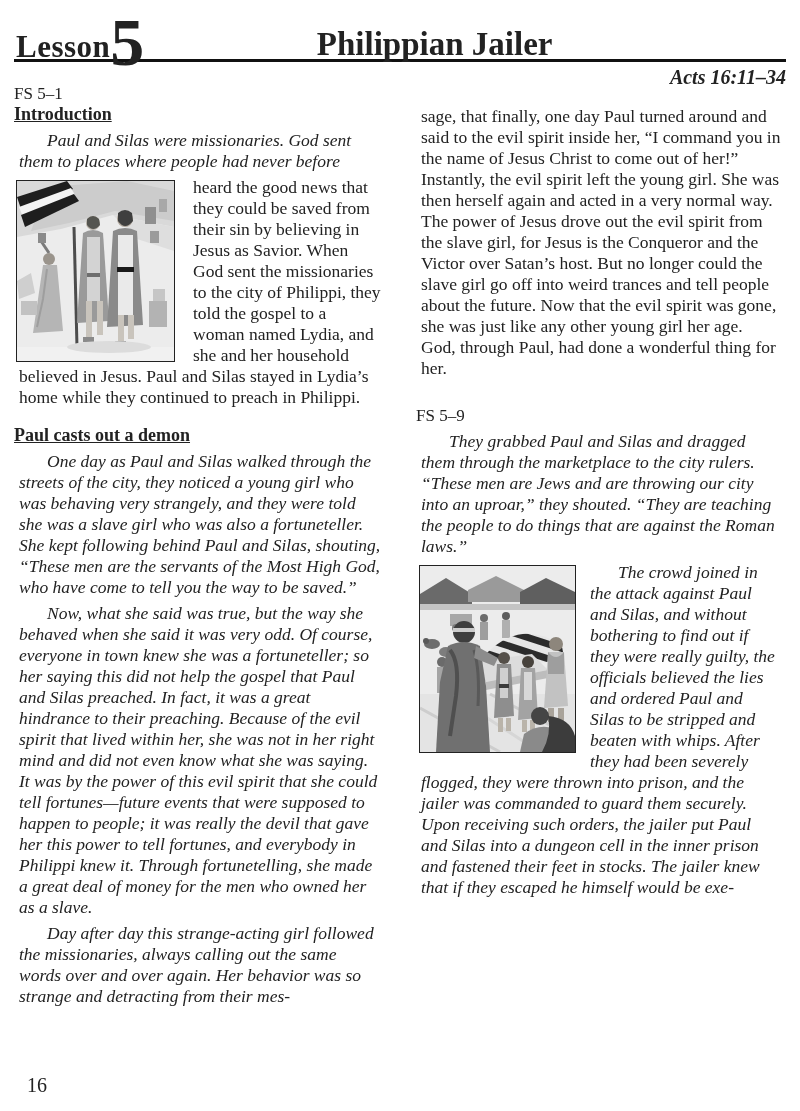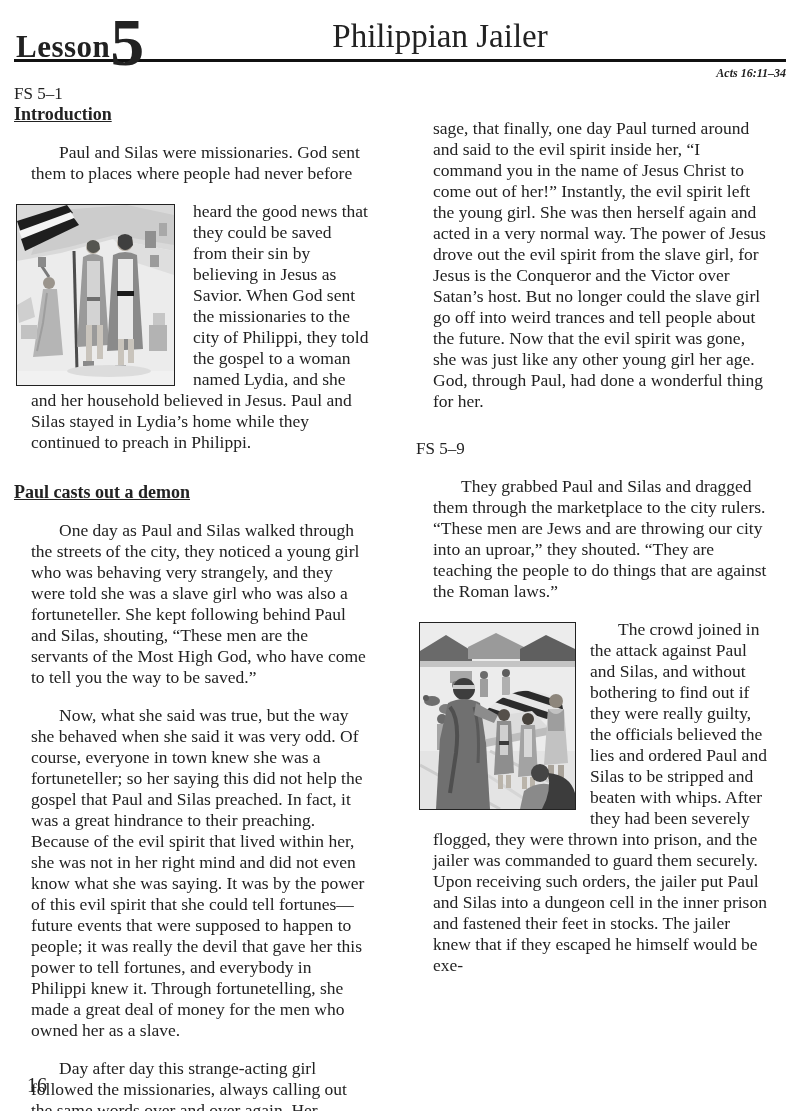--- a/index.html
+++ b/index.html
@@ -42,48 +42,48 @@
     line-height: 0;
     vertical-align: baseline;
     position: relative;
     top: 8px;
   }
   .page-title {
     position: absolute;
     left: 50%;
     bottom: -8px;
     transform: translateX(-37%);
-    margin: 12px;
+    margin: 4px;
     font-size: 33px;
-    font-weight: normal;
+    font-weight: bold;
     white-space: nowrap;
     text-align: center;
   }
   .scripture-ref {
     position: absolute;
     top: 66px;
     right: 14px;
-    font-size: 12px;
+    font-size: 20px;
     font-weight: bold;
     font-style: italic;
     margin-left: 40px;
   }
 
   
   .col { position: absolute; }
   .col-left  { left: 14px;  top: 84px;  width: 372px; }
   .col-right { left: 416px; top: 101px; width: 370px; }
 
   .body-text {
     font-size: 17.5px;
     line-height: 21px;
-    margin: 17px;
+    margin: 5px;
     text-align: left;
   }
-  .indent { text-indent: 28px; }
+  .indent { text-indent: 28px; font-style: italic; }
   .fs-label {
     font-size: 17px;
     line-height: 20px;
     margin: 0;
   }
   .fs-label.spaced { margin-top: 27px; }
   .section-head {
     font-size: 18px;
     font-weight: bold;
     line-height: 21px;

